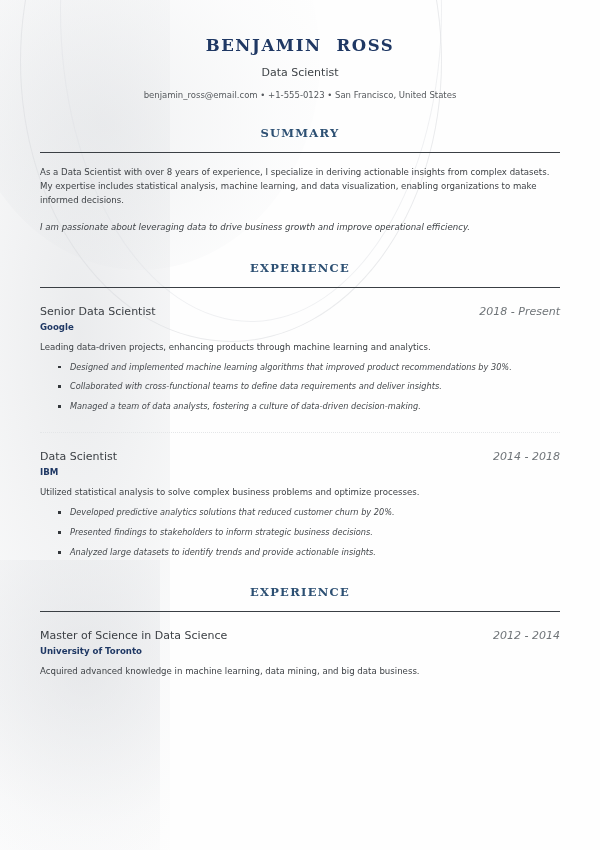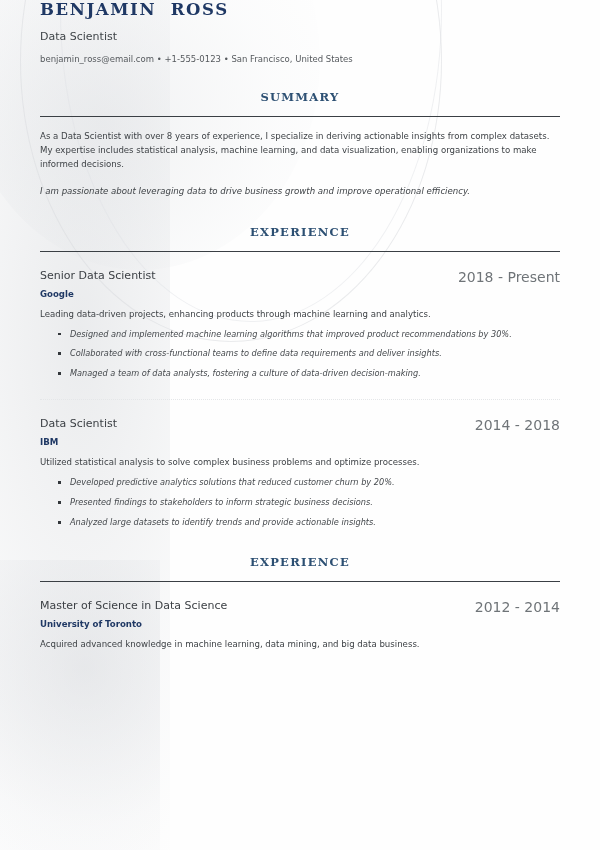--- a/index.html
+++ b/index.html
@@ -65,21 +65,22 @@
     background: radial-gradient(ellipse at 75% 30%, rgba(200,203,208,0.35) 0%, rgba(230,232,235,0.18) 45%, rgba(255,255,255,0) 75%);
   }
   .content {
     position: relative;
     z-index: 2;
     padding: 0 40px;
   }
 
   
   .hdr {
-    text-align: left;
+    text-align: center;
+    padding-top: 36px;
   }
   .name {
     font-family: "DejaVu Serif", serif;
     font-weight: bold;
     font-size: 16.5px;
     letter-spacing: 1.6px;
     color: #1f3864;
     margin: 0;
     white-space: pre;
   }
@@ -128,31 +129,32 @@
     margin-top: 17px;
   }
   .entry-sep {
     border: 0;
     border-top: 1px dotted #e4e6e8;
     margin: 19px 0 0 0;
   }
   .entry-top {
     display: flex;
     justify-content: space-between;
-    align-items: flex-start;
+    align-items: center;
   }
   .entry-title {
     font-size: 11px;
     color: #3c4045;
   }
   .entry-date {
-    font-size: 14px;
+    font-size: 11px;
     color: #6f7478;
     white-space: nowrap;
     padding-left: 12px;
+    font-style: italic;
   }
   .entry-org {
     font-size: 8.6px;
     font-weight: bold;
     color: #1f3864;
     margin-top: 4px;
   }
   .entry-desc {
     font-size: 8.6px;
     color: #3e4246;

